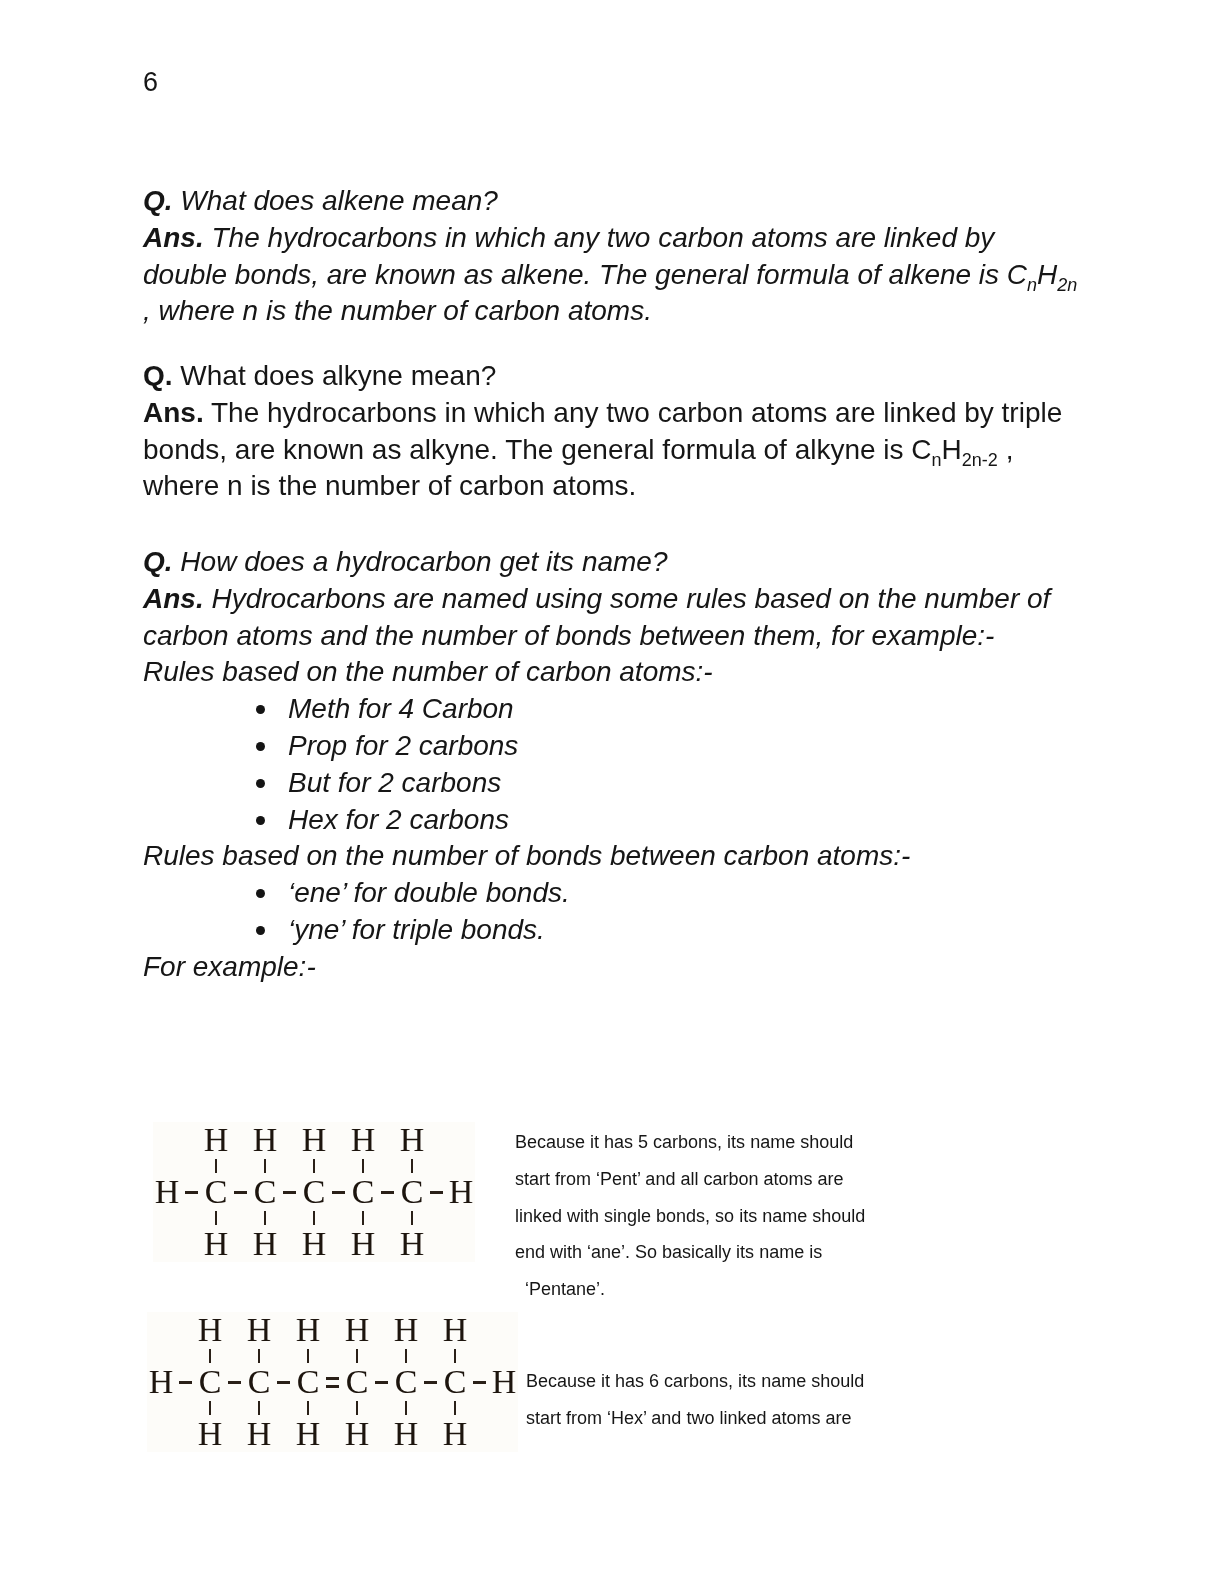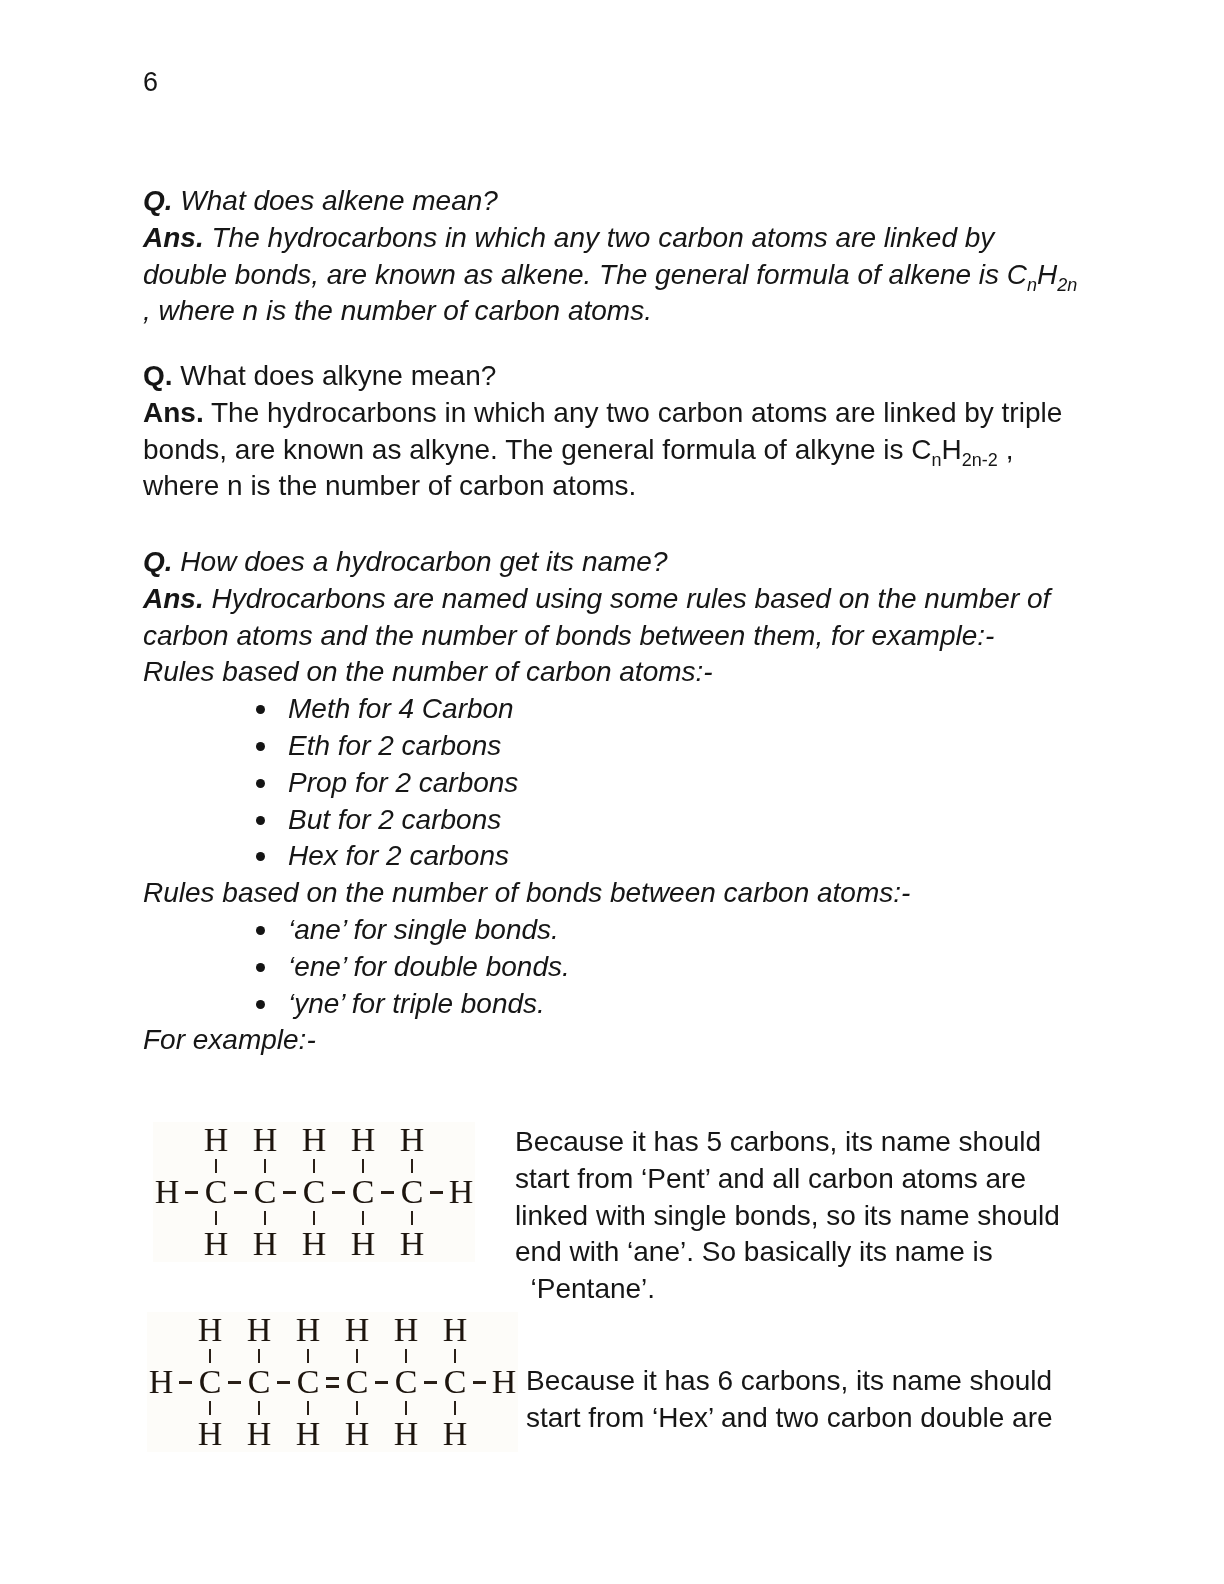--- a/index.html
+++ b/index.html
@@ -59,21 +59,21 @@
     color:#1d150e;
   }
   .term { grid-row:3; }
   .hb { grid-row:3; width:13px; height:3px; background:#2a2018; }
   .hb.dbl {
     height:11px; background:none;
     display:flex; flex-direction:column; justify-content:space-between;
   }
   .hb.dbl i { display:block; width:13px; height:3px; background:#2a2018; }
   .vb { width:2px; height:14px; background:#2a2018; }
-  .caption { font-size:28px; width:580px; }
+  .caption { font-size:18px; width:580px; }
   #mol0 .caption { margin-left:40px; margin-top:8px; }
   #mol1 .caption { margin-left:8px; margin-top:57px; }
 </style>
 </head>
 <body>
 
 <div class="page">
   <div class="pagenum">6</div>
   <div class="qa" id="qa0">
       <div class="line"><span class="b">Q.</span><span> What does alkene mean?</span></div>
@@ -86,26 +86,24 @@
       <div class="line"><span class="b">Ans.</span><span> The hydrocarbons in which any two carbon atoms are linked by triple</span></div>
       <div class="line"><span>bonds, are known as alkyne. The general formula of alkyne is C</span><sub>n</sub><span>H</span><sub>2n-2</sub><span> ,</span></div>
       <div class="line"><span>where n is the number of carbon atoms.</span></div>
     </div>
   <div class="qa" id="qa2">
       <div class="line"><span class="b">Q.</span><span> How does a hydrocarbon get its name?</span></div>
       <div class="line"><span class="b">Ans.</span><span> Hydrocarbons are named using some rules based on the number of</span></div>
       <div class="line"><span>carbon atoms and the number of bonds between them, for example:-</span></div>
       <div class="line"><span>Rules based on the number of carbon atoms:-</span></div>
       <div class="line bullet"><span class="dot"></span><span>Meth for 4 Carbon</span></div>
-      <div class="line bullet"><span class="dot"></span><span>Eth for 2 carbons</span></div>
       <div class="line bullet"><span class="dot"></span><span>Prop for 2 carbons</span></div>
       <div class="line bullet"><span class="dot"></span><span>But for 2 carbons</span></div>
       <div class="line bullet"><span class="dot"></span><span>Hex for 2 carbons</span></div>
       <div class="line"><span>Rules based on the number of bonds between carbon atoms:-</span></div>
-      <div class="line bullet"><span class="dot"></span><span>‘ane’ for single bonds.</span></div>
       <div class="line bullet"><span class="dot"></span><span>‘ene’ for double bonds.</span></div>
       <div class="line bullet"><span class="dot"></span><span>‘yne’ for triple bonds.</span></div>
       <div class="line"><span>For example:-</span></div>
     </div>
   <div class="mol-row" id="mol0">
       <div class="structure">
         <div class="cell atom">
           <span class="at term">H</span>
         </div>
         <div class="cell bond">
@@ -243,16 +241,16 @@
         </div>
         <div class="cell bond">
           <div class="hb"></div>
         </div>
         <div class="cell atom">
           <span class="at term">H</span>
         </div>
       </div>
       <div class="caption">
         <div class="line">Because it has 6 carbons, its name should</div>
-        <div class="line">start from ‘Hex’ and two carbon double are</div>
+        <div class="line">start from ‘Hex’ and two linked atoms are</div>
       </div>
     </div>
 </div>
 
 </body></html>

